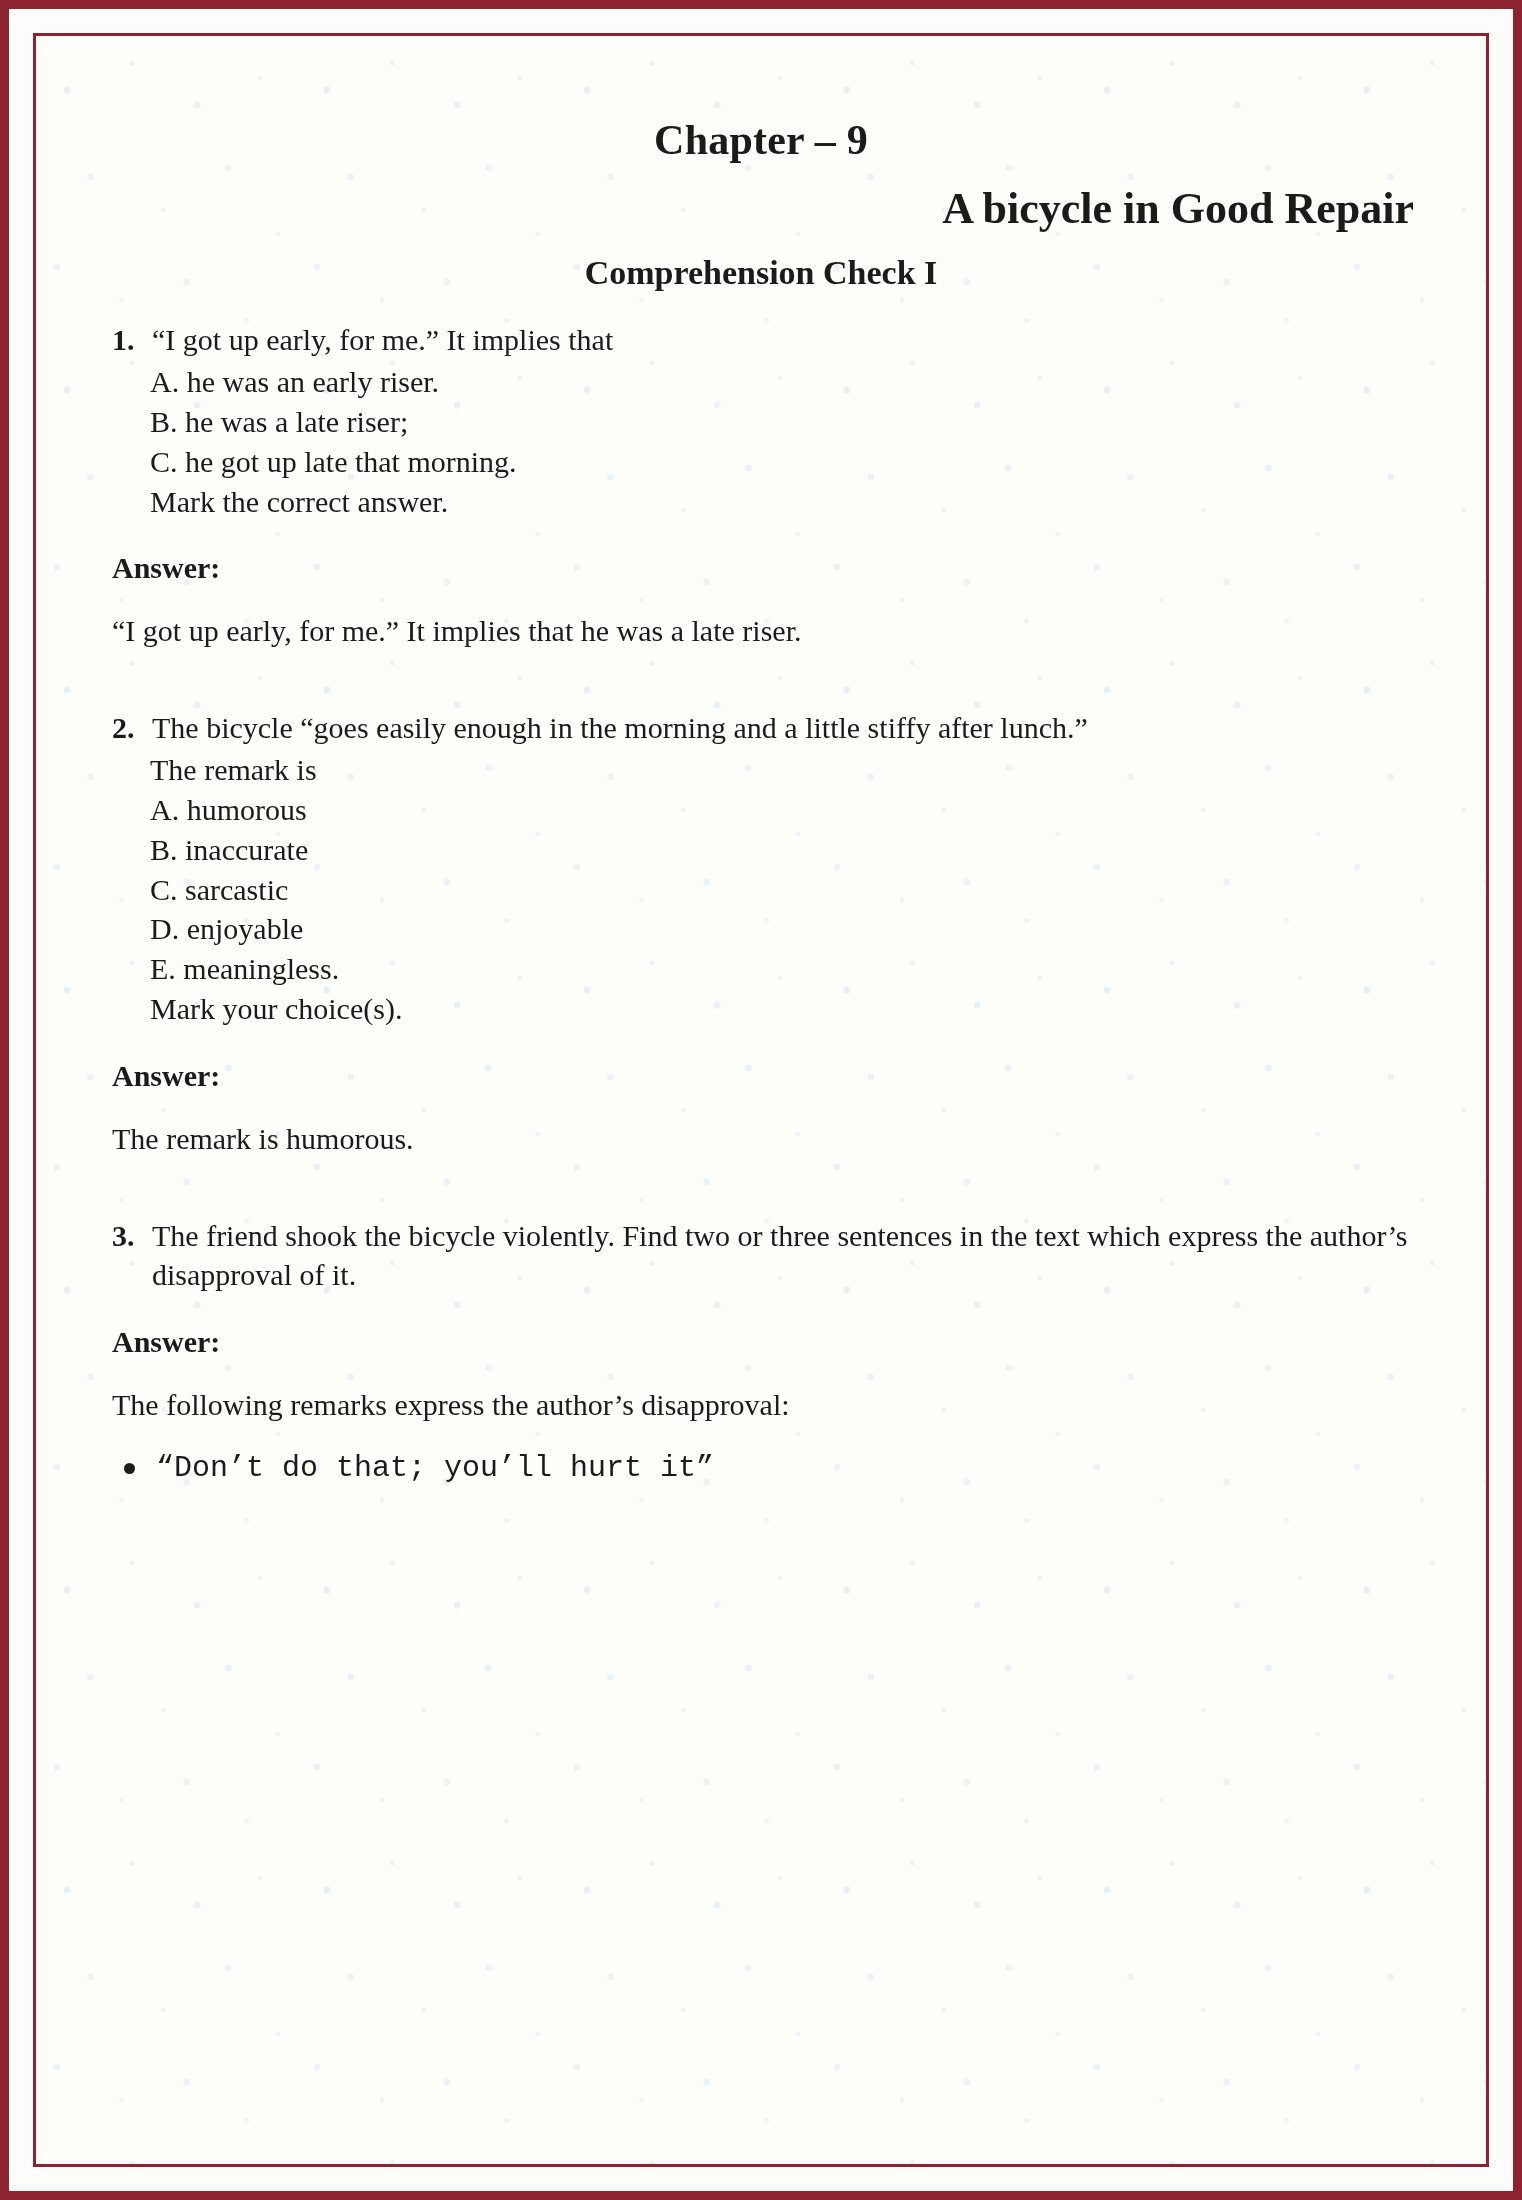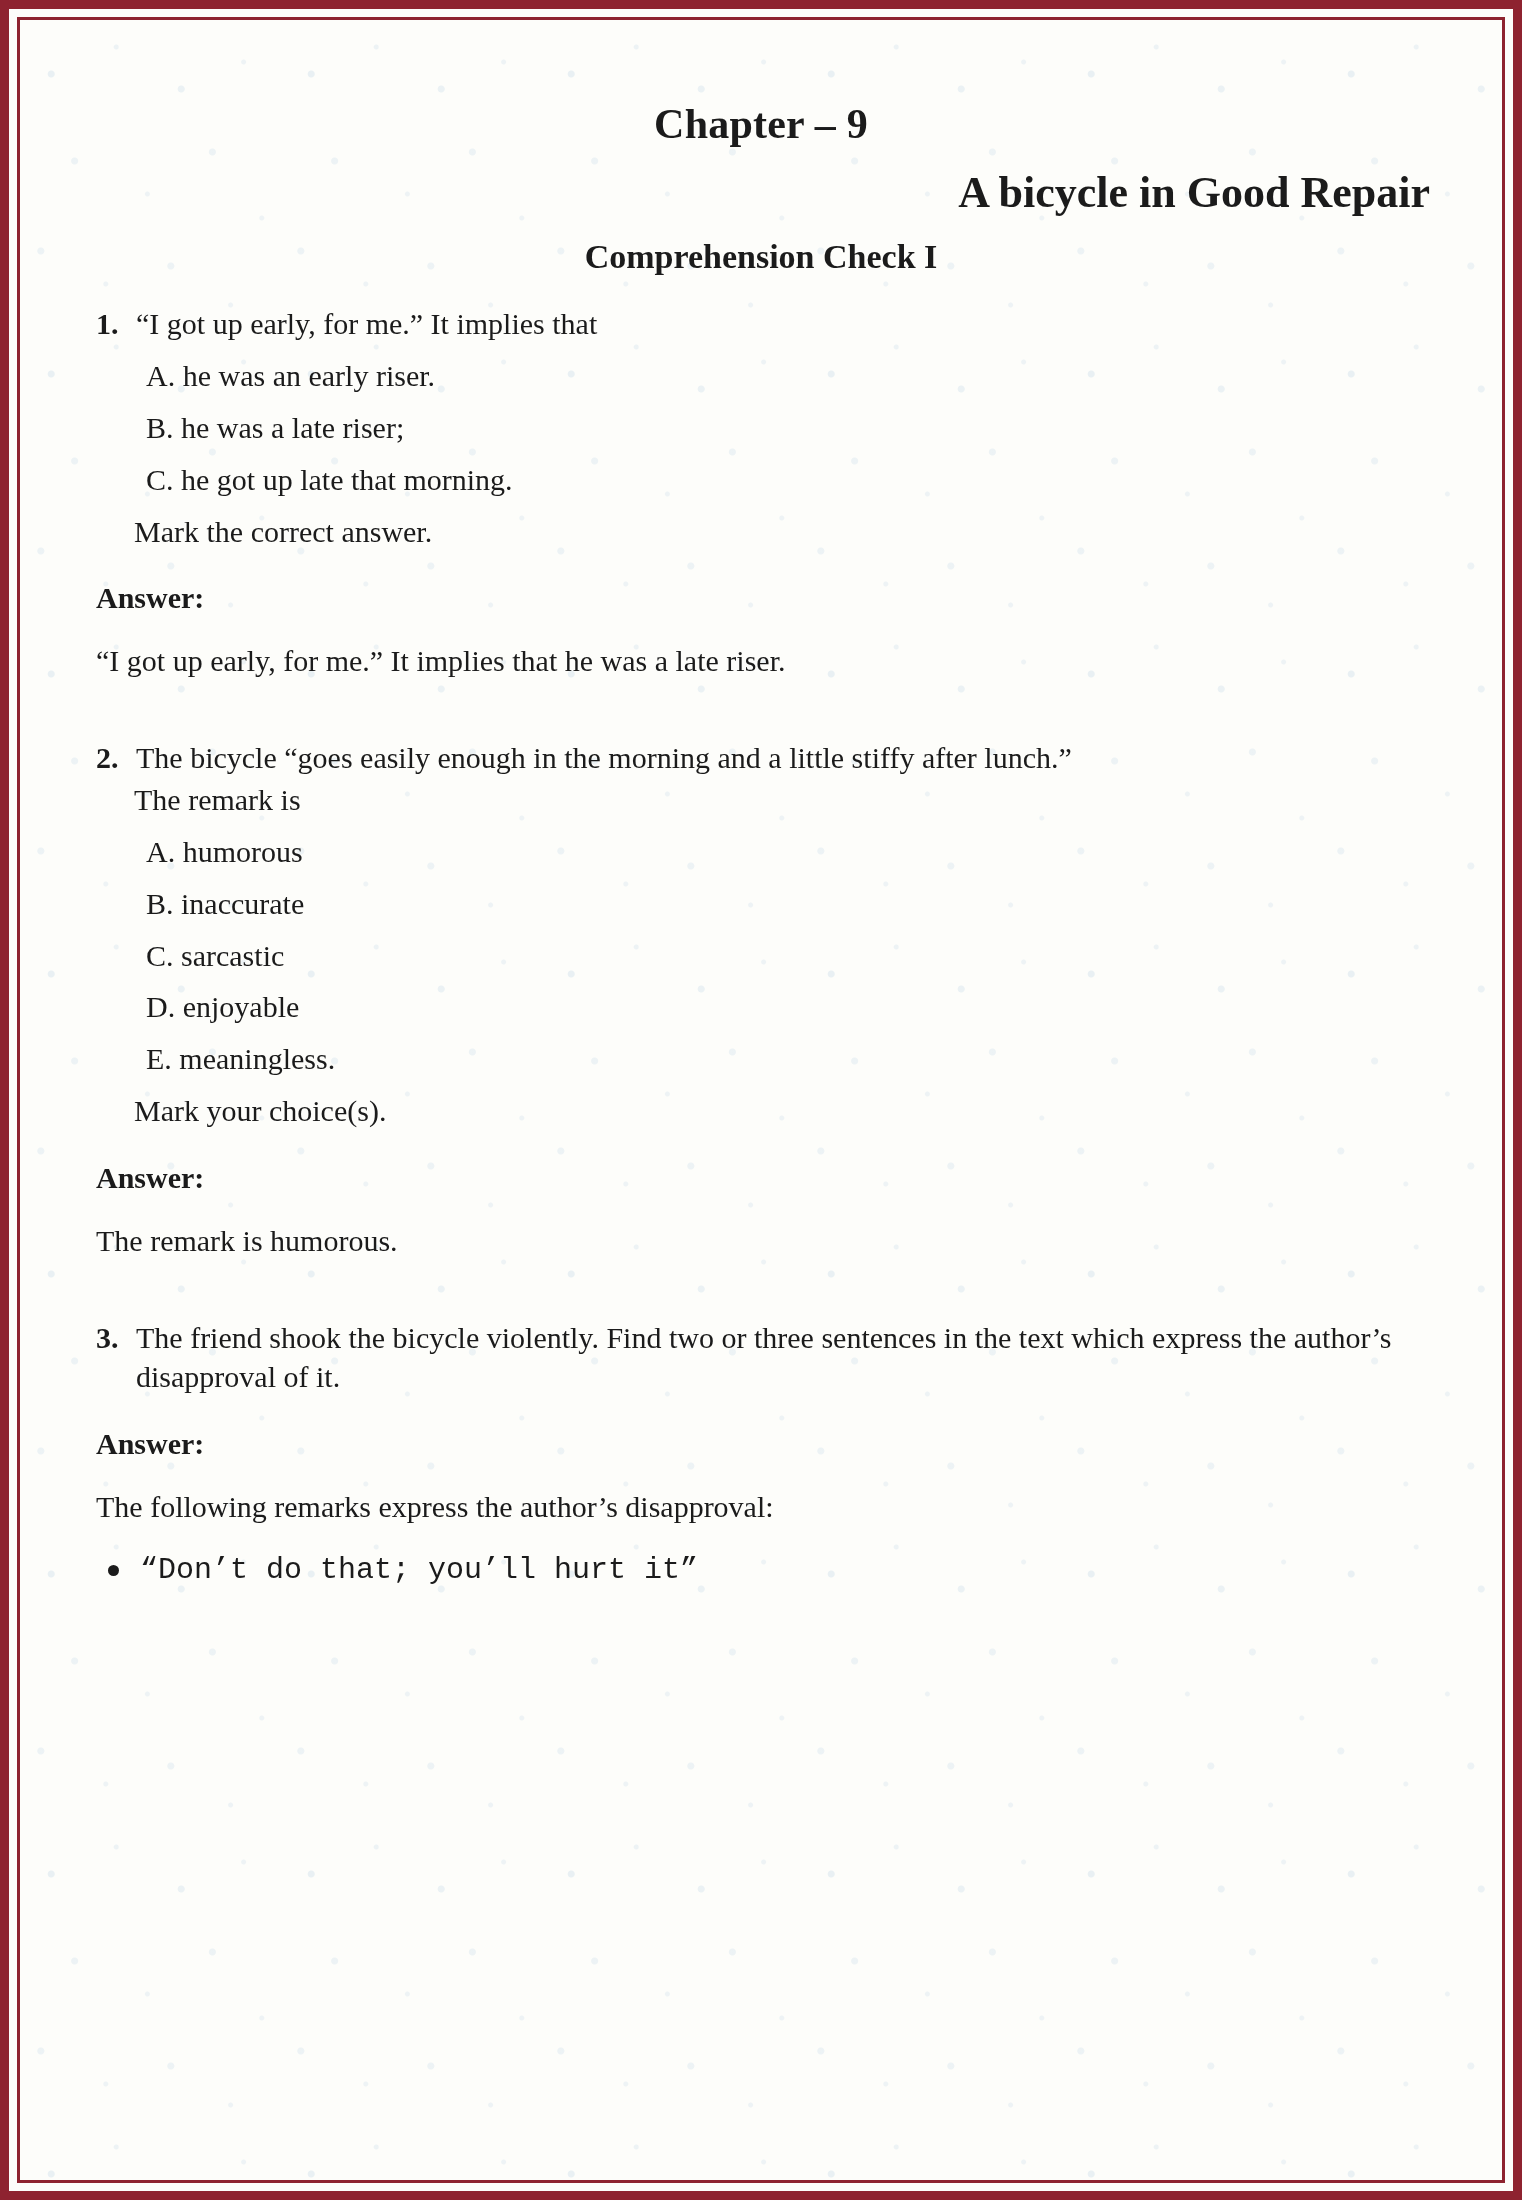--- a/index.html
+++ b/index.html
@@ -14,21 +14,21 @@
     overflow: hidden;
   }
 
   .page {
     position: relative;
     width: 1522px;
     height: 2200px;
     box-sizing: border-box;
     background: #fdfdfb;
     border: 9px solid #8e2330;
-    padding: 8px;
+    padding: 24px;
   }
   .page-inner {
     position: relative;
     width: 100%;
     height: 100%;
     box-sizing: border-box;
     border: 3px solid #8e2330;
     background: #fdfdfa;
     overflow: hidden;
   }
@@ -106,21 +106,21 @@
   .q-body { flex: 1 1 auto; }
   .q-text { display: block; }
 
   .options {
     list-style: none;
     margin: 0;
     padding: 0 0 0 42px;
     font-size: 30px;
     line-height: 1.33;
   }
-  .options li { margin: 12px; }
+  .options li { margin: 0; }
   .mark-line {
     font-size: 30px;
     line-height: 1.33;
     padding-left: 42px;
   }
 
   .answer-label {
     font-weight: bold;
     font-size: 30px;
     margin: 30px 0 0 0;

